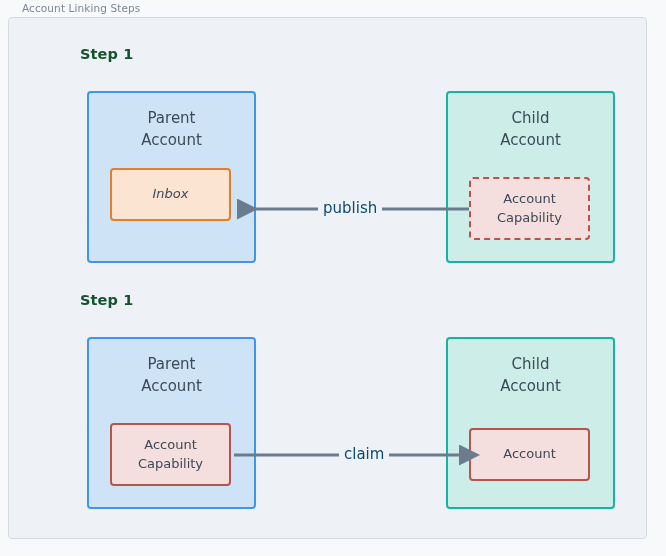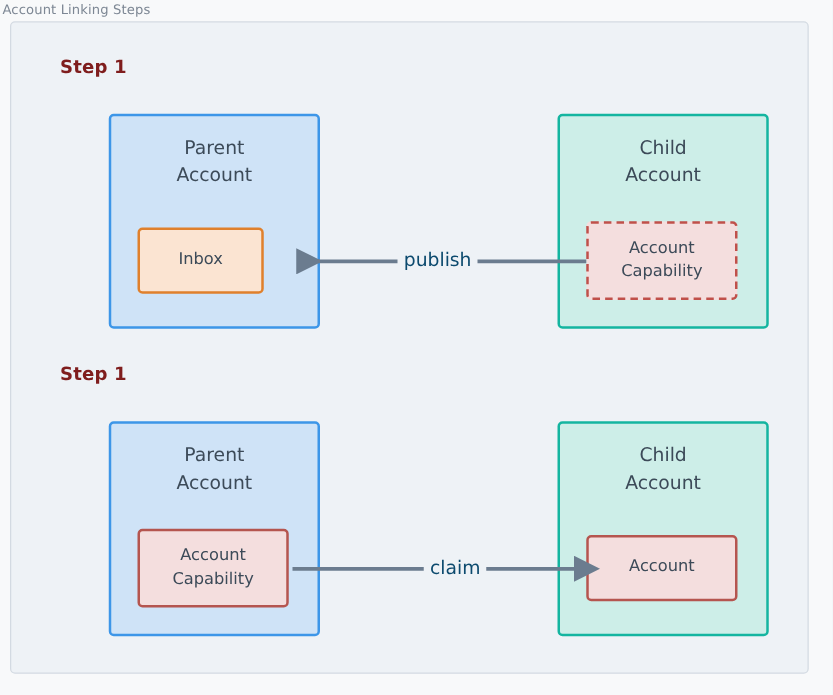--- a/index.html
+++ b/index.html
@@ -20,21 +20,21 @@
   #diagram-frame {
     position: absolute;
     left: 0;
     top: 0;
     width: 666px;
     height: 556px;
   }
 
   #frame-caption {
     position: absolute;
-    left: 2px;
+    left: 22px;
     top: 2px;
     font-size: 10.5px;
     color: #7d8794;
     letter-spacing: 0.1px;
     white-space: nowrap;
   }
 
   #frame-panel {
     position: absolute;
     left: 8px;
@@ -45,23 +45,24 @@
     border: 1px solid #d3dae2;
     border-radius: 4px;
     box-sizing: border-box;
   }
 
   
   .step-heading {
     position: absolute;
     font-size: 14.5px;
     font-weight: bold;
-    color: #7f1d1d;
+    color: #14532d;
     letter-spacing: 0.1px;
     white-space: nowrap;
+    margin-left: 32px;
   }
   #step-1-heading { left: 48px; top: 46px; }
   #step-2-heading { left: 48px; top: 292px; }
 
   
   .account-box {
     position: absolute;
     box-sizing: border-box;
     border-radius: 4px;
   }
@@ -113,21 +114,21 @@
   .resource-box.capability-dashed {
     background: #f4dede;
     border: 2px dashed #c0504a;
   }
   .resource-box.capability-solid {
     background: #f4dede;
     border: 2px solid #b5554f;
   }
 
   
-  #inbox-box        { left: 110px; top: 182px; width: 101px; height: 53px; }
+  #inbox-box        { left: 110px; top: 168px; width: 121px; height: 53px; font-style: italic; }
   #capability-child { left: 469px; top: 177px; width: 121px; height: 63px; }
   #capability-parent{ left: 110px; top: 423px; width: 121px; height: 63px; }
   #account-child    { left: 469px; top: 428px; width: 121px; height: 53px; }
 
   
   .connector {
     position: absolute;
     left: 0;
     top: 0;
     width: 666px;

